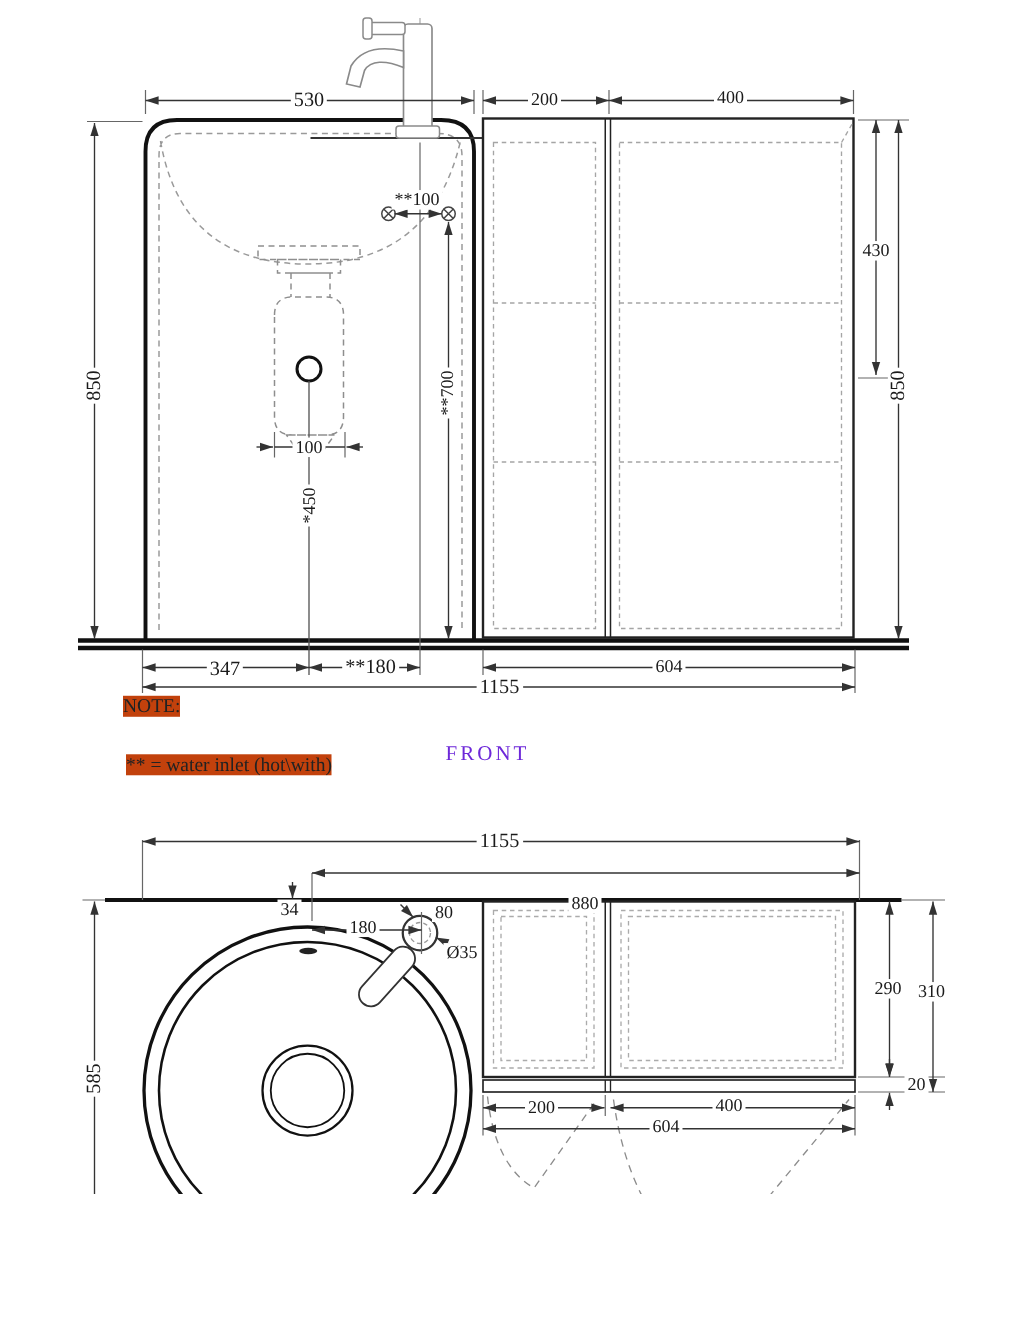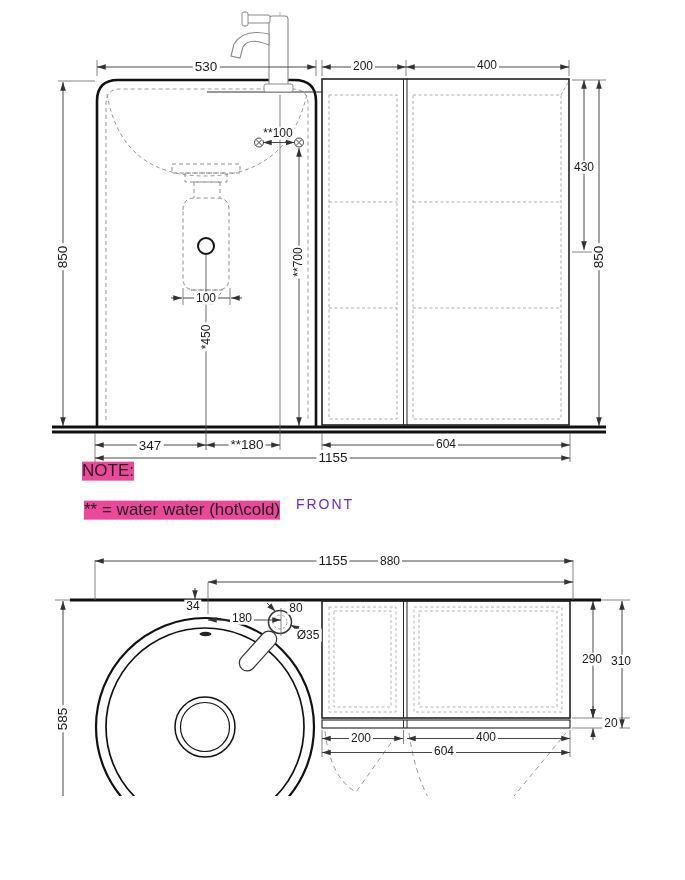--- a/index.html
+++ b/index.html
@@ -1,24 +1,24 @@
 <!DOCTYPE html>
 <html><head>
 <meta charset="utf-8">
 <style>
   html,body{margin:0;padding:0;background:#fff;}
   #drawing{position:relative;width:685px;height:796px;background:#ffffff;overflow:hidden;
-           font-family:Liberation Sans, sans-serif;}
+           font-family:Liberation Serif, serif;}
   #drawing svg{position:absolute;left:0;top:0;}
   .lbl{position:absolute;background:#fff;color:#1a1a1a;font-size:12px;line-height:1.05;
        padding:0 2px;white-space:nowrap;transform:translate(-50%,-50%);}
   .lbl.lg{font-size:13.5px;}
   .lbl.rot{transform:translate(-50%,-50%) rotate(-90deg);}
   .lbl.view{font-size:14px;letter-spacing:2px;background:transparent;font-weight:400;color:#6d28d9;}
-  .note{position:absolute;background:#ec4899;color:#222;font-size:17px;line-height:1.1;
+  .note{position:absolute;background:#c2410c;color:#222;font-size:13px;line-height:1.1;
         white-space:nowrap;transform:translateY(-50%);}
 </style>
 </head>
 <body>
 
 <div id="drawing">
 
 <svg width="685" height="880" viewBox="0 0 685 880">
   <defs>
     <marker id="arw" viewBox="0 0 10 8" refX="10" refY="4" markerWidth="9" markerHeight="7" markerUnits="userSpaceOnUse" orient="auto-start-reverse">
@@ -143,24 +143,24 @@
 <div class="lbl rot" style="left:298px;top:262px">**700</div>
 <div class="lbl" style="left:206px;top:298px">100</div>
 <div class="lbl rot" style="left:206px;top:337px">*450</div>
 <div class="lbl lg" style="left:150px;top:446px">347</div>
 <div class="lbl lg" style="left:247px;top:445px">**180</div>
 <div class="lbl" style="left:446px;top:444px">604</div>
 <div class="lbl lg" style="left:333px;top:458px">1155</div>
 <div class="lbl view" style="left:325px;top:504px">FRONT</div>
 
 <div class="note" style="left:82px;top:471px">NOTE:</div>
-<div class="note" style="left:84px;top:510px">** = water water (hot\cold)</div>
+<div class="note" style="left:84px;top:510px">** = water inlet (hot\with)</div>
 
 <div class="lbl lg" style="left:333px;top:561px">1155</div>
-<div class="lbl" style="left:390px;top:561px">880</div>
+<div class="lbl" style="left:390px;top:602px">880</div>
 <div class="lbl" style="left:193px;top:606px">34</div>
 <div class="lbl" style="left:242px;top:618px">180</div>
 <div class="lbl" style="left:296px;top:608px">80</div>
 <div class="lbl" style="left:308px;top:635px">Ø35</div>
 <div class="lbl lg rot" style="left:63px;top:719px">585</div>
 <div class="lbl" style="left:592px;top:659px">290</div>
 <div class="lbl" style="left:621px;top:661px">310</div>
 <div class="lbl" style="left:611px;top:723px">20</div>
 <div class="lbl" style="left:361px;top:738px">200</div>
 <div class="lbl" style="left:486px;top:737px">400</div>

